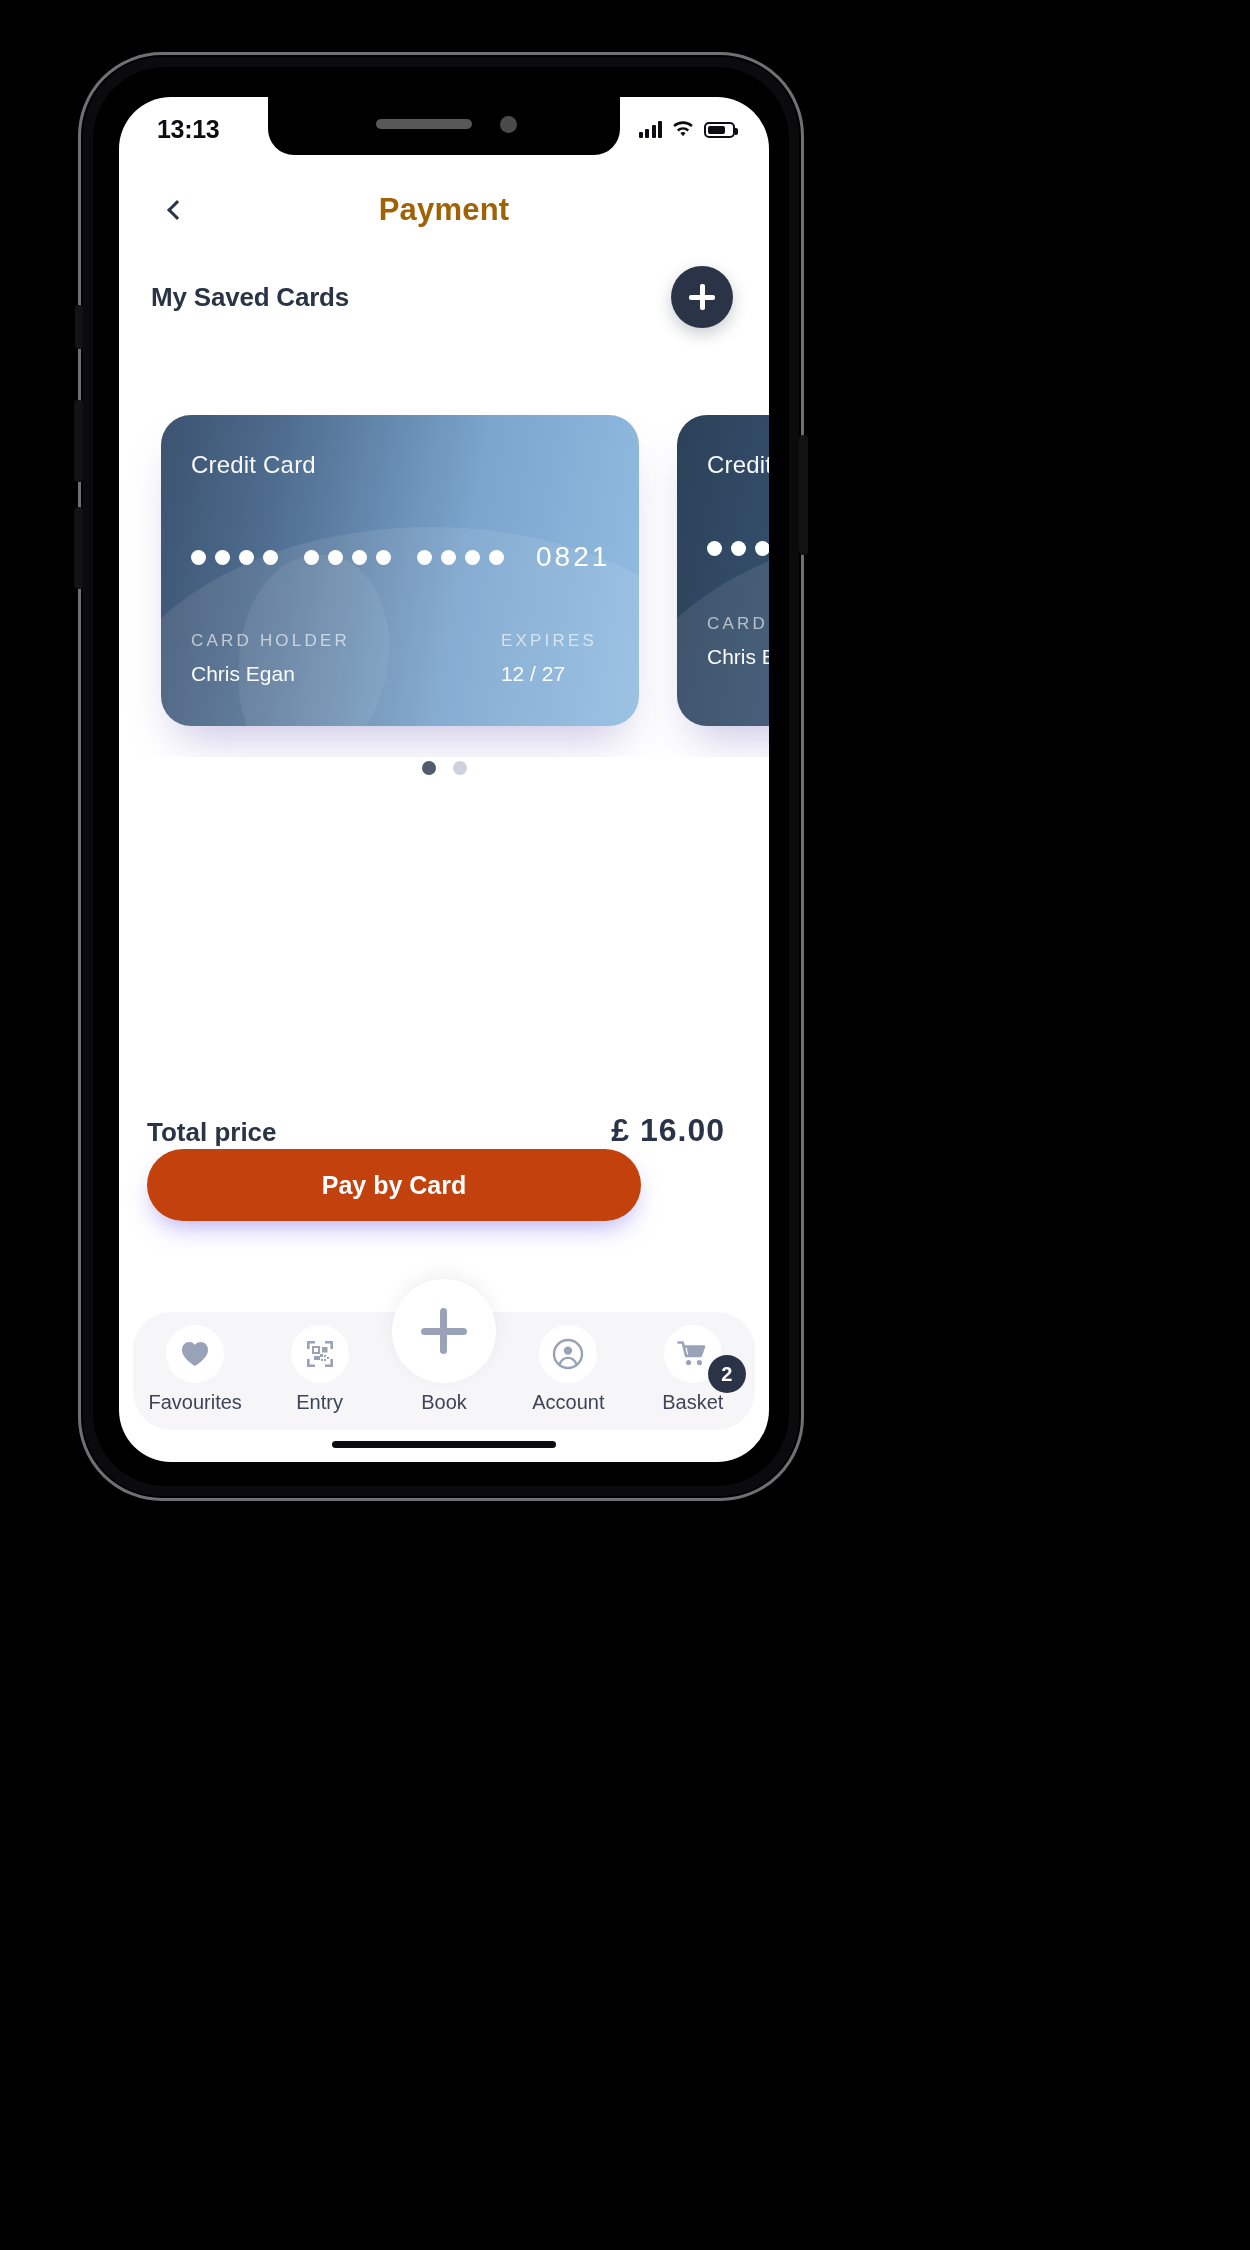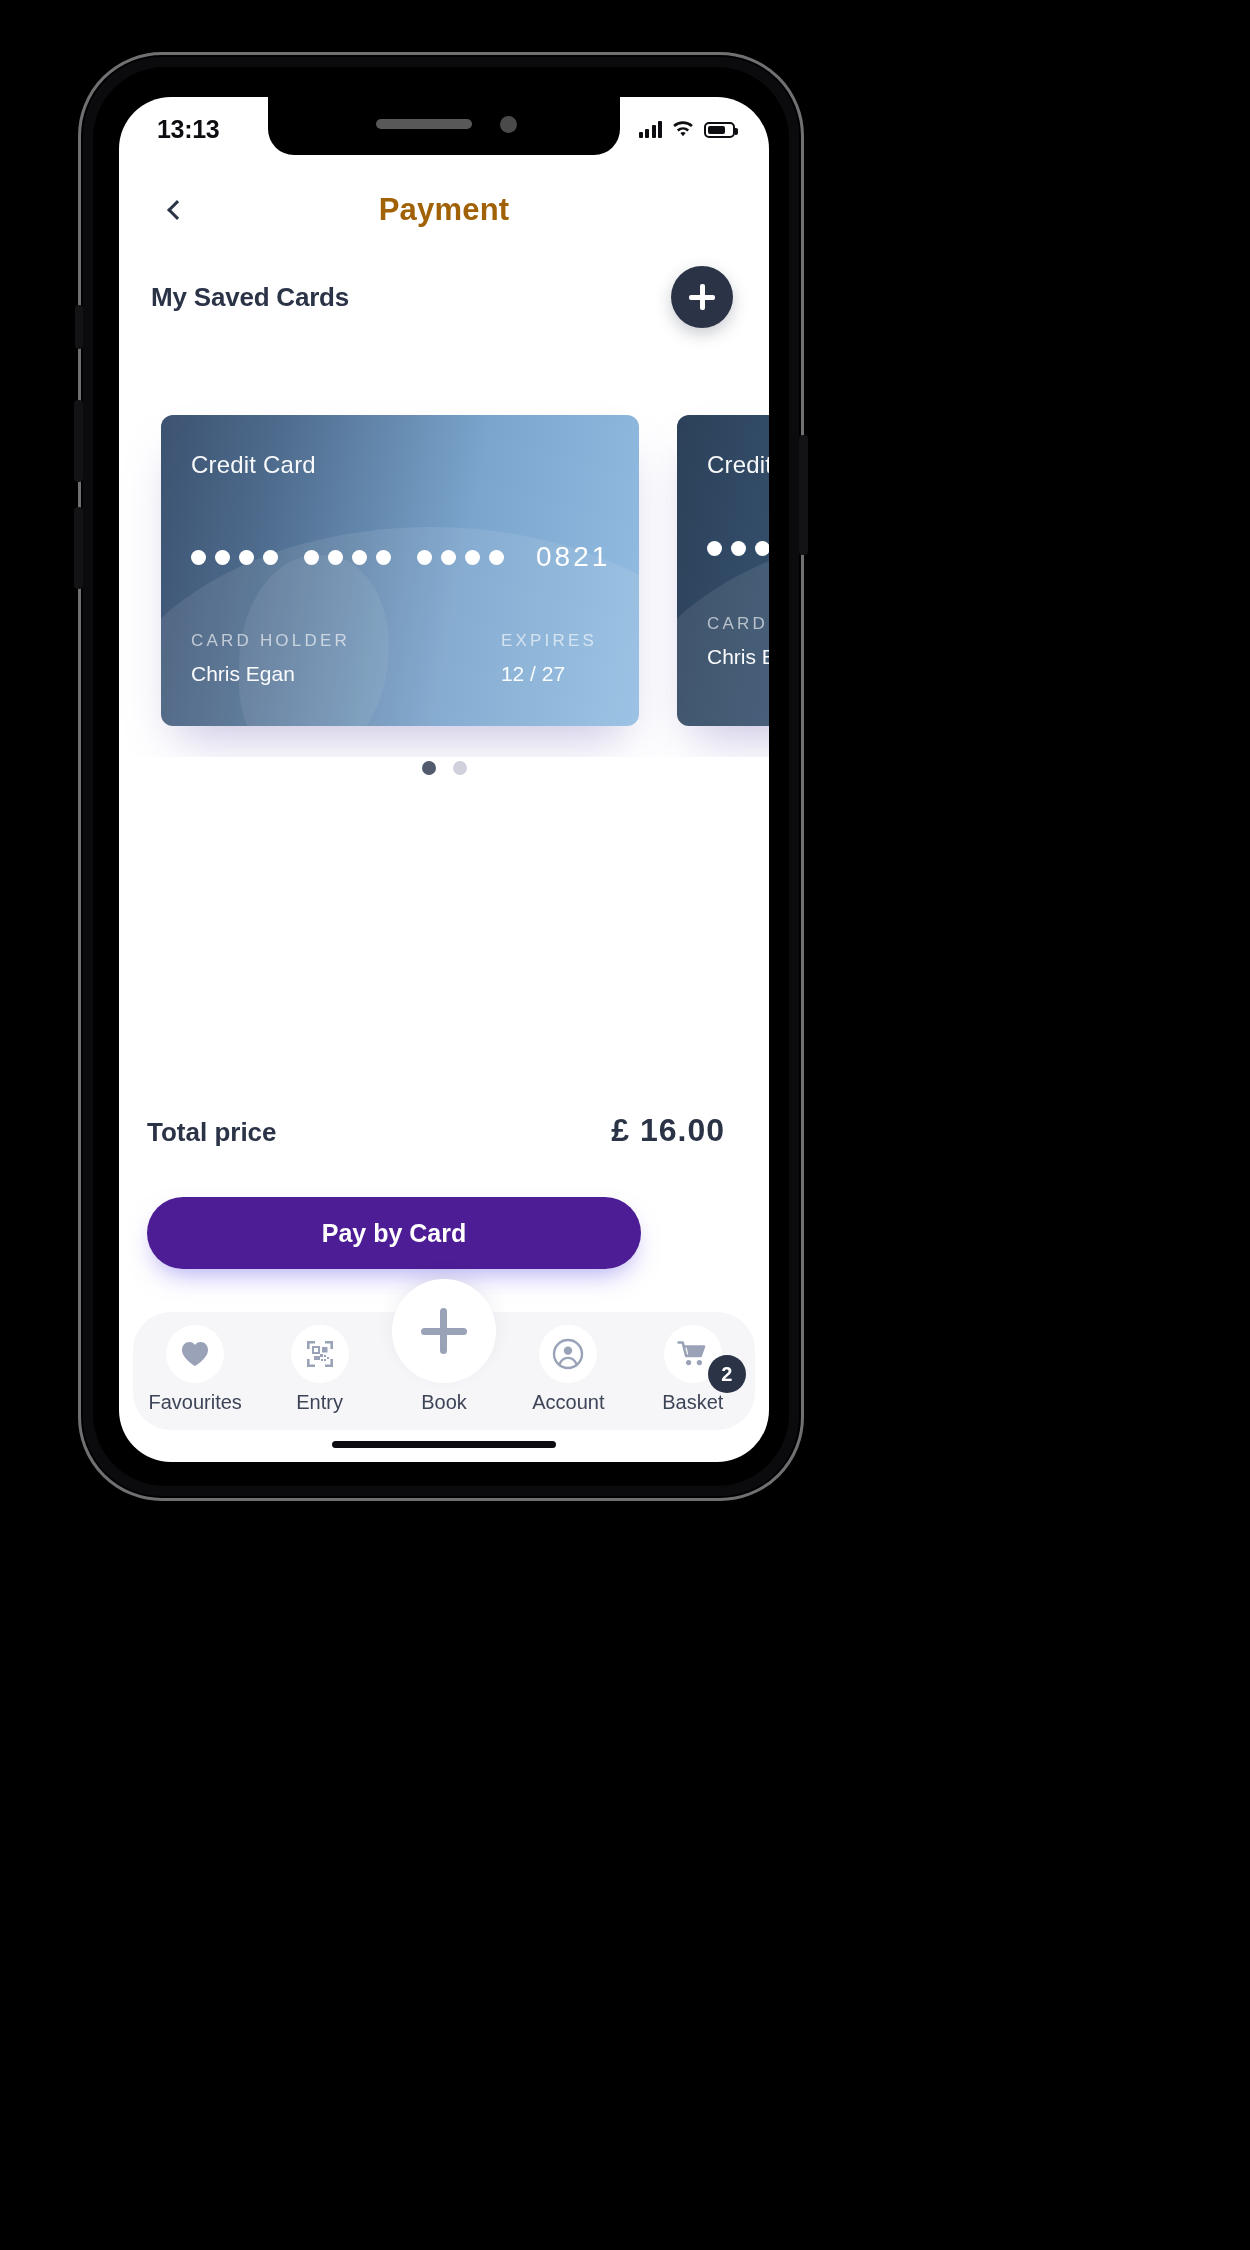--- a/index.html
+++ b/index.html
@@ -229,21 +229,21 @@
     position: absolute;
     left: 42px;
     top: 18px;
     display: flex;
     gap: 38px;
   }
   .credit-card {
     position: relative;
     width: 478px;
     height: 311px;
-    border-radius: 12px;
+    border-radius: 30px;
     flex: 0 0 auto;
     padding: 36px 30px 30px 30px;
     color: #fff;
     overflow: hidden;
     box-shadow: 0 26px 46px -16px rgba(130,120,190,0.45);
   }
   .credit-card.primary {
     background: linear-gradient(100deg, #3c5270 0%, #4f6d8f 24%, #7ba5cd 62%, #93bde2 100%);
   }
   .credit-card.secondary {
@@ -348,26 +348,26 @@
     color: #2b3347;
   }
   .total-value {
     font-size: 32px;
     font-weight: bold;
     color: #2b3347;
     letter-spacing: 1px;
   }
   .pay-btn {
     position: absolute;
-    top: 1100px;
+    top: 1052px;
     left: 28px;
     width: 494px;
     height: 72px;
     border-radius: 36px;
-    background: #4c1d95;
+    background: #c2410c;
     color: #fff;
     font-size: 25px;
     font-weight: bold;
     display: flex;
     align-items: center;
     justify-content: center;
     cursor: pointer;
     border: none;
     font-family: "Liberation Sans", sans-serif;
     box-shadow: 0 12px 26px -8px rgba(108,92,231,0.55);

